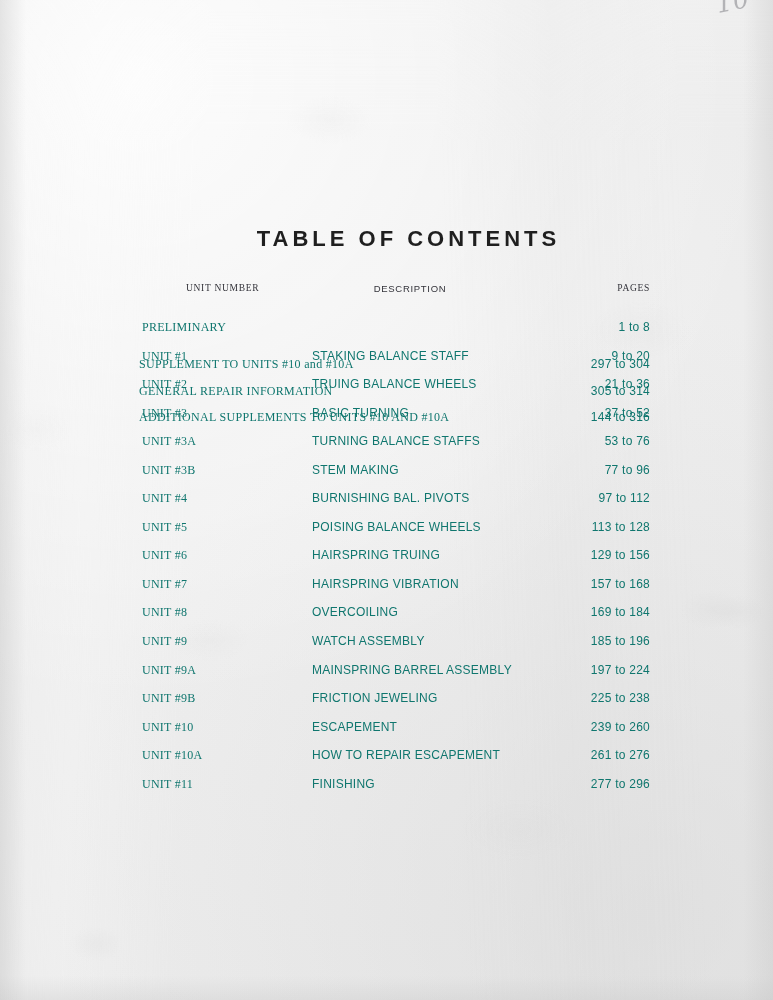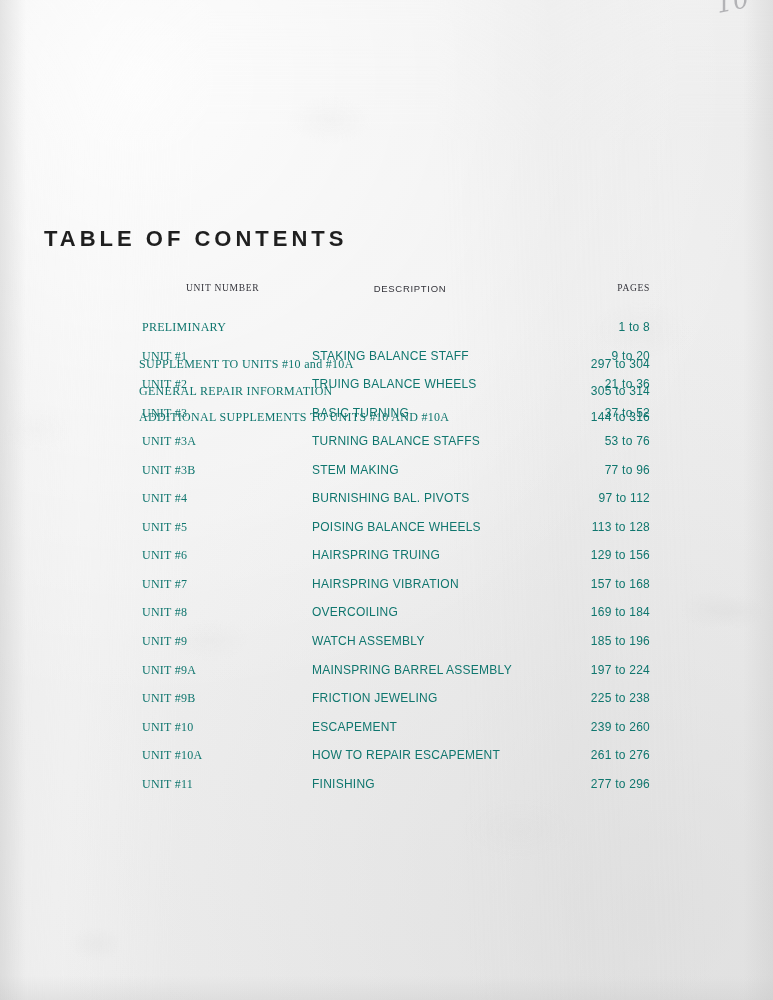--- a/index.html
+++ b/index.html
@@ -79,21 +79,21 @@
     letter-spacing: 1px;
     white-space: nowrap;
     user-select: none;
   }
 
   .doc-title {
     position: absolute;
     left: 0;
     right: 0;
     top: 211px;
-    text-align: left;
+    text-align: center;
     font-size: 22px;
     font-weight: bold;
     letter-spacing: 4.0px;
     color: #1f1f1f;
     text-indent: 4px;
     padding-left: 40px;
   }
 
   
   .toc {

